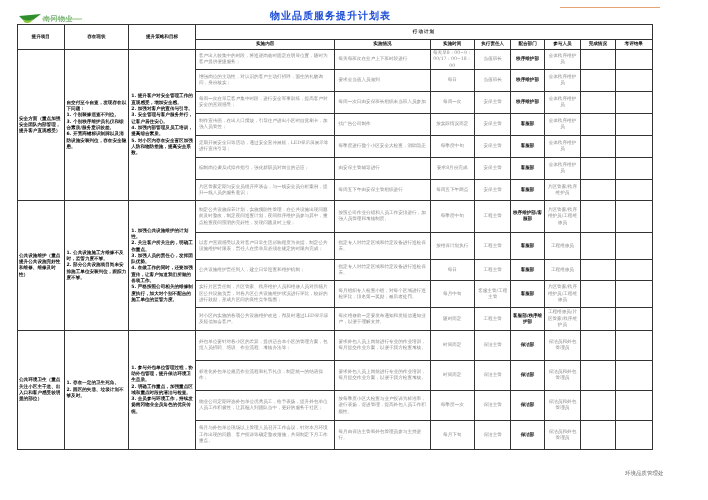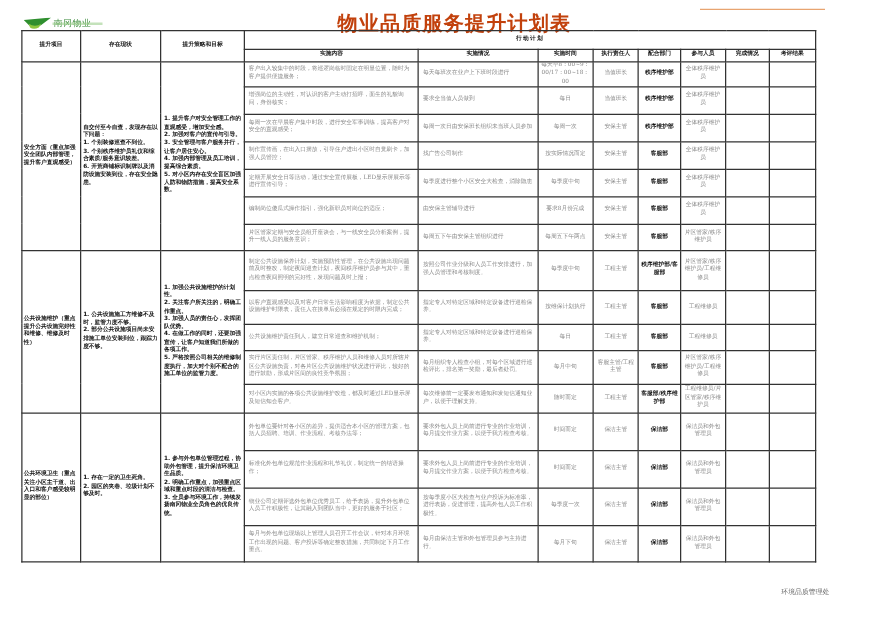--- a/index.html
+++ b/index.html
@@ -7,21 +7,21 @@
   body { font-family: "DejaVu Serif", "Liberation Serif", serif; color: #111; position: relative; }
 
   .logo { position: absolute; left: 19px; top: 12px; width: 80px; height: 14px; display: flex; align-items: center; text-align: center; }
   .logo-mark { width: 22px; height: 10px; position: relative; }
   .logo-mark svg { display: block; }
   .logo-text { font-family: "DejaVu Sans", sans-serif; font-size: 7px; color: #3a8a3a; margin-left: 2px; letter-spacing: 0.5px; line-height: 8px; }
   .logo-sub { position: absolute; left: 42px; top: 18px; width: 40px; height: 2px; background: #9ccf8e; opacity: 0.6; }
 
   .orange-line { position: absolute; left: 560px; top: 7px; width: 100px; height: 1px; background: #e8a470; }
 
-  .page-title { position: absolute; left: 270px; top: 9px; font-size: 16px; font-weight: bold; letter-spacing: 1px; color: #c2410c; white-space: nowrap; }
+  .page-title { position: absolute; left: 270px; top: 9px; font-size: 10px; font-weight: bold; letter-spacing: 1px; color: #1d4ed8; white-space: nowrap; }
 
   table.plan { position: absolute; left: 17px; top: 24px; width: 636px; border-collapse: collapse; table-layout: fixed; }
   table.plan td, table.plan th { border: 1px solid #333; font-size: 4.6px; line-height: 6.3px; vertical-align: middle; overflow: hidden; }
   table.plan th { font-family: "DejaVu Sans", sans-serif; font-weight: bold; text-align: center; color: #111; }
   th.action-plan { font-family: "DejaVu Serif", serif; font-size: 10px; font-weight: bold; height: 15px; letter-spacing: 1px; }
   th.hdr { height: 10px; font-size: 4.6px; }
   th.hdr-tall { height: 25px; }
 
   td.cat { font-family: "DejaVu Sans", sans-serif; font-weight: bold; font-size: 5px; line-height: 7.5px; padding: 0 1px; color: #111; }
   td.status, td.strategy { font-family: "DejaVu Sans", sans-serif; font-weight: bold; font-size: 5px; line-height: 7.5px; padding: 0 2px; color: #111; }

